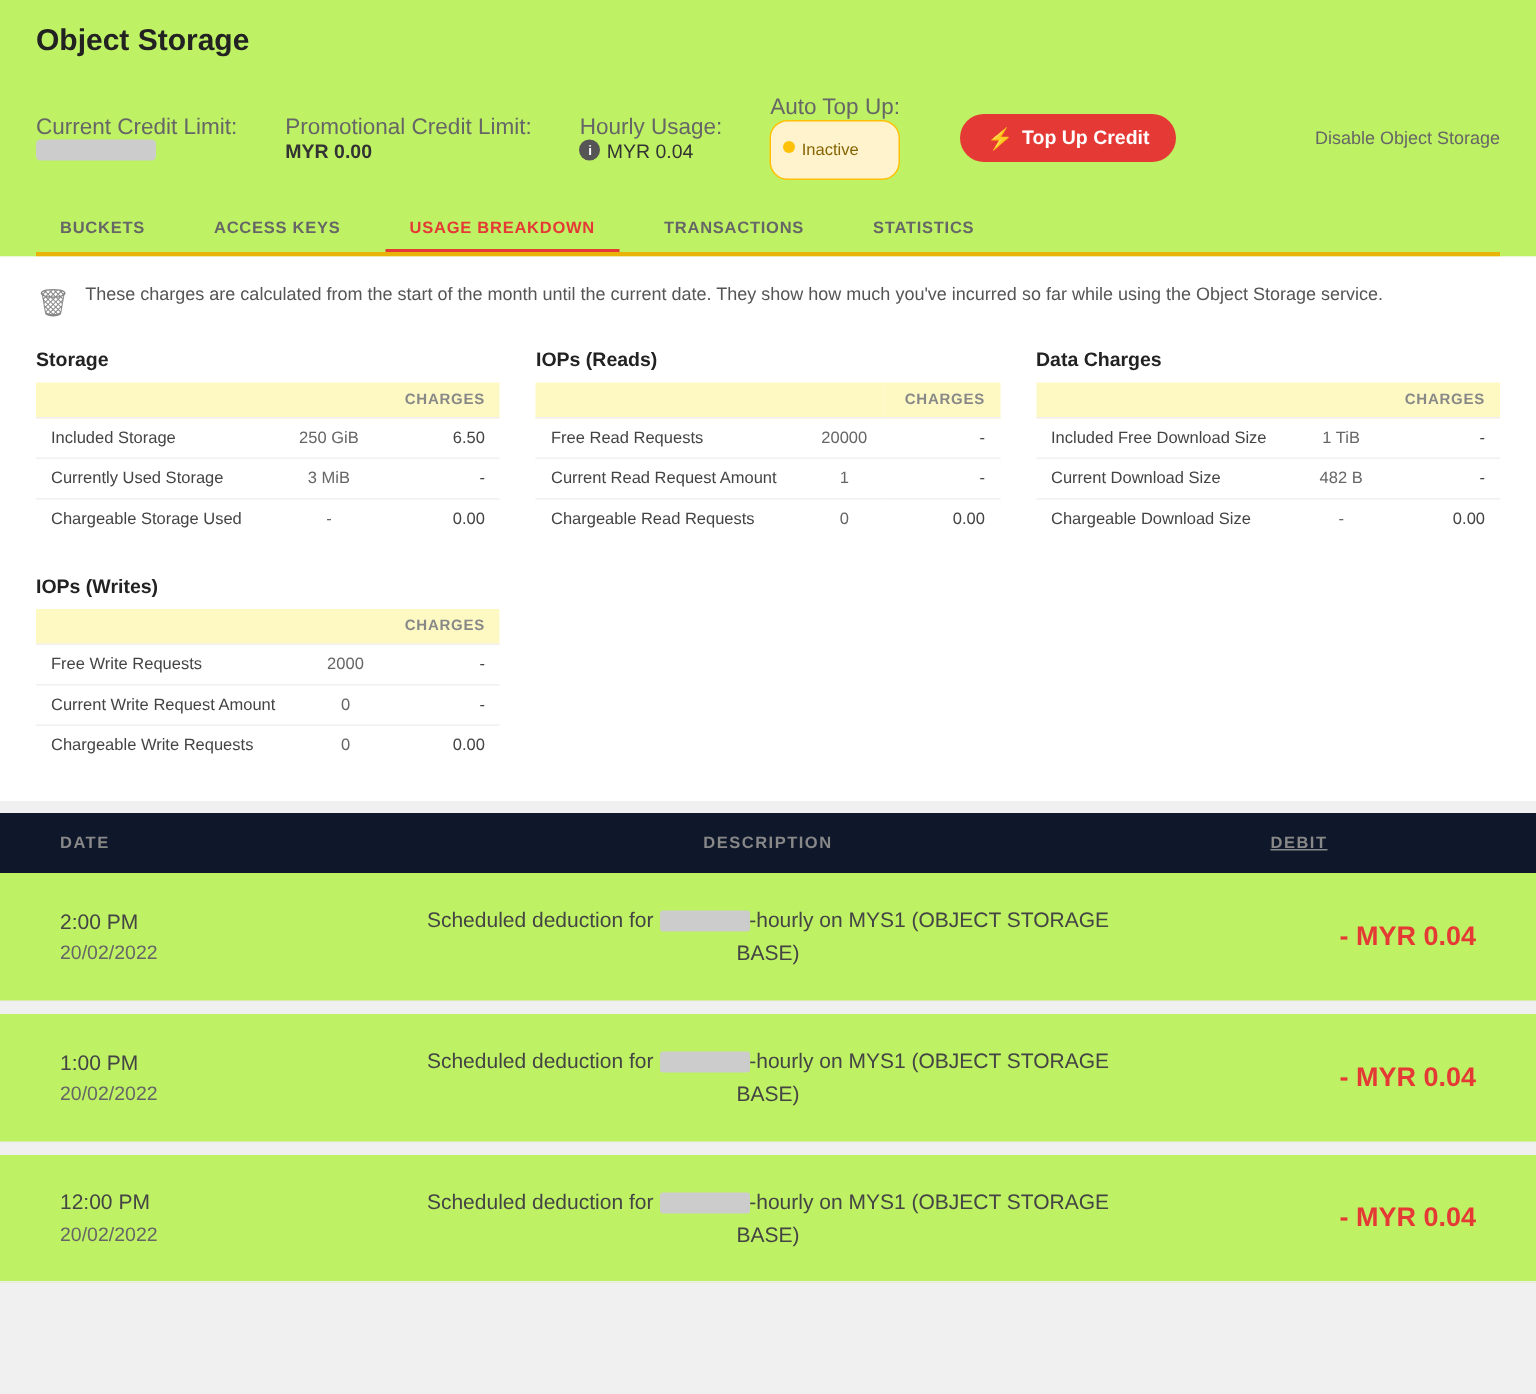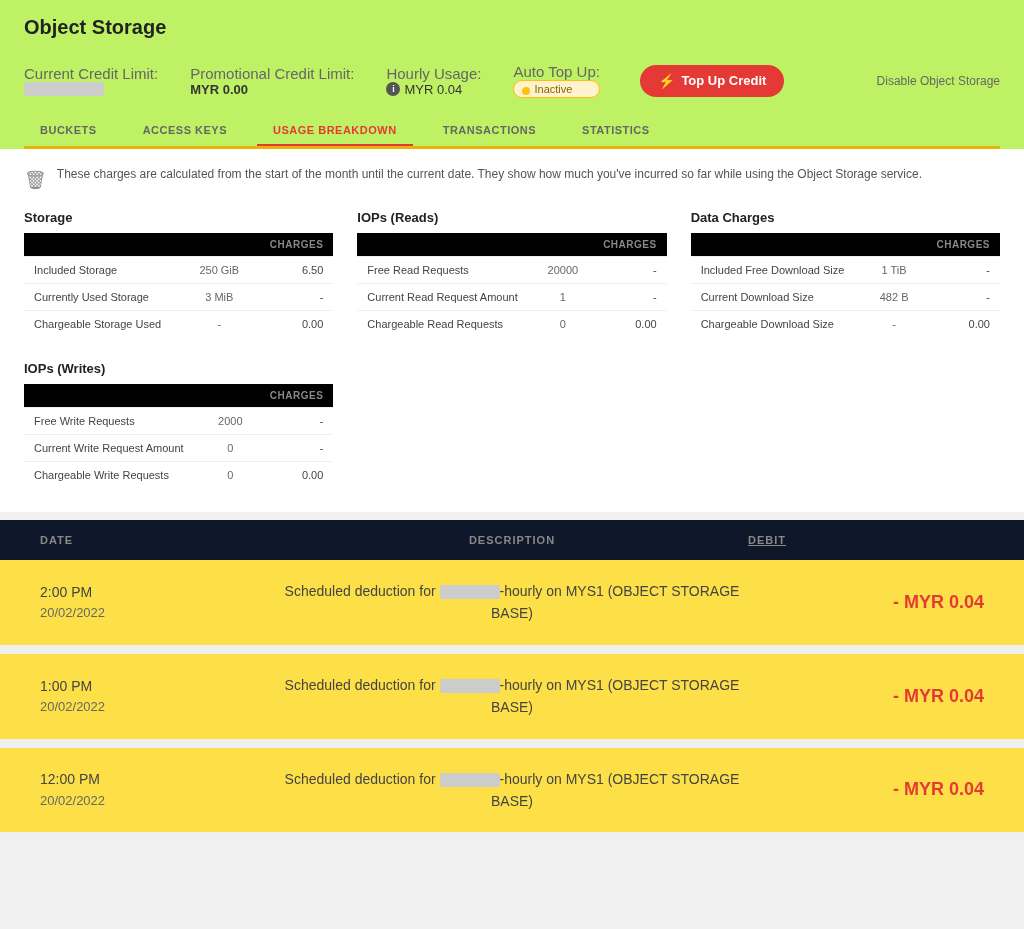--- a/index.html
+++ b/index.html
@@ -11,21 +11,21 @@
     .top-card { background: #bef264; margin: 0; padding: 16px 24px 0 24px; }
     .page-title { font-size: 20px; font-weight: bold; color: #222; padding-bottom: 14px; }
 
     .credit-bar { display: flex; align-items: center; gap: 32px; padding: 10px 0 10px 0; }
     .credit-item { display: flex; flex-direction: column; }
     .credit-label { font-size: 15px; color: #666; }
     .credit-value { font-size: 13px; font-weight: bold; color: #333; }
     .credit-value.blurred { background: #ccc; color: transparent; border-radius: 3px; width: 80px; height: 14px; display: inline-block; }
     .hourly-value { display: flex; align-items: center; gap: 4px; }
     .info-icon { display: inline-flex; align-items: center; justify-content: center; width: 14px; height: 14px; background: #555; color: #fff; border-radius: 50%; font-size: 9px; font-weight: bold; }
-    .inactive-badge { background: #fff3cd; color: #856404; border: 1px solid #ffc107; border-radius: 12px; padding: 2px 8px; font-size: 11px; display: flex; align-items: flex-end; gap: 4px; }
+    .inactive-badge { background: #fff3cd; color: #856404; border: 1px solid #ffc107; border-radius: 12px; padding: 13px 8px; font-size: 11px; display: flex; align-items: flex-start; gap: 4px; }
     .inactive-dot { width: 8px; height: 8px; background: #ffc107; border-radius: 50%; }
     .topup-btn { background: #e53935; color: #fff; border: none; border-radius: 20px; padding: 8px 18px; font-size: 13px; font-weight: bold; cursor: pointer; display: flex; align-items: center; gap: 6px; margin-left: 8px; }
     .topup-btn .lightning { font-size: 14px; }
     .disable-link { margin-left: auto; color: #666; font-size: 12px; cursor: pointer; text-decoration: none; }
 
     
     .tabs { display: flex; border-bottom: 3px solid #eab308; margin-top: 8px; gap: 14px; }
     .tab { padding: 8px 16px; font-size: 11px; font-weight: bold; text-transform: uppercase; color: #666; cursor: pointer; border-bottom: 2px solid transparent; letter-spacing: 0.5px; }
     .tab.active { color: #e53935; border-bottom: 2px solid #e53935; }
 
@@ -35,35 +35,35 @@
     .notice { display: flex; align-items: flex-start; gap: 10px; margin-bottom: 16px; color: #555; font-size: 12px; line-height: 1.5; }
     .notice-icon { font-size: 18px; color: #888; flex-shrink: 0; margin-top: 2px; }
 
     
     .two-col { display: grid; grid-template-columns: 1fr 1fr 1fr; gap: 24px; margin-top: 8px; }
 
     .section-title { font-size: 13px; font-weight: bold; color: #222; margin-bottom: 8px; }
 
     
     .data-table { width: 100%; border-collapse: collapse; font-size: 11px; }
-    .data-table thead th { background: #000000; color: #888; font-size: 10px; text-transform: uppercase; padding: 6px 10px; text-align: right; font-weight: bold; letter-spacing: 0.5px; }
+    .data-table thead th { background: #fef9c3; color: #888; font-size: 10px; text-transform: uppercase; padding: 6px 10px; text-align: right; font-weight: bold; letter-spacing: 0.5px; }
     .data-table thead th:first-child { text-align: left; }
     .data-table tbody td { padding: 7px 10px; border-top: 1px solid #f0f0f0; color: #444; }
     .data-table tbody td:first-child { text-align: left; }
     .data-table tbody td:nth-child(2) { text-align: center; color: #666; }
     .data-table tbody td:nth-child(3) { text-align: right; color: #444; }
 
     
     .transactions-section { background: #f5f5f5; padding: 0; margin-top: 0; }
     .tx-header { display: grid; grid-template-columns: 1fr 2fr 1fr; padding: 14px 40px; background: #0f172a; }
     .tx-header-label { font-size: 11px; font-weight: bold; text-transform: uppercase; color: #888; letter-spacing: 1px; }
-    .tx-header-label:last-child { text-align: left; text-decoration: underline; }
+    .tx-header-label:last-child { text-align: center; text-decoration: underline; }
     .tx-header-label:nth-child(2) { text-align: center; }
 
-    .tx-row { display: grid; grid-template-columns: 1fr 2fr 1fr; padding: 20px 40px; background: #fde047; border-bottom: 1px solid #eee; align-items: center; }
+    .tx-row { display: grid; grid-template-columns: 1fr 2fr 1fr; padding: 20px 40px; background: #bef264; border-bottom: 1px solid #eee; align-items: center; }
     .tx-date { font-size: 13px; color: #444; line-height: 1.6; }
     .tx-date .time { font-size: 14px; }
     .tx-date .date { font-size: 13px; color: #666; }
     .tx-desc { font-size: 14px; color: #444; text-align: center; line-height: 1.6; }
     .tx-desc .blurred-text { display: inline-block; background: #ccc; color: transparent; border-radius: 2px; width: 60px; height: 14px; vertical-align: middle; }
     .tx-amount { font-size: 18px; font-weight: bold; color: #e53935; text-align: right; }
 
     .separator { height: 8px; background: #f0f0f0; }
   </style>
 </head>

